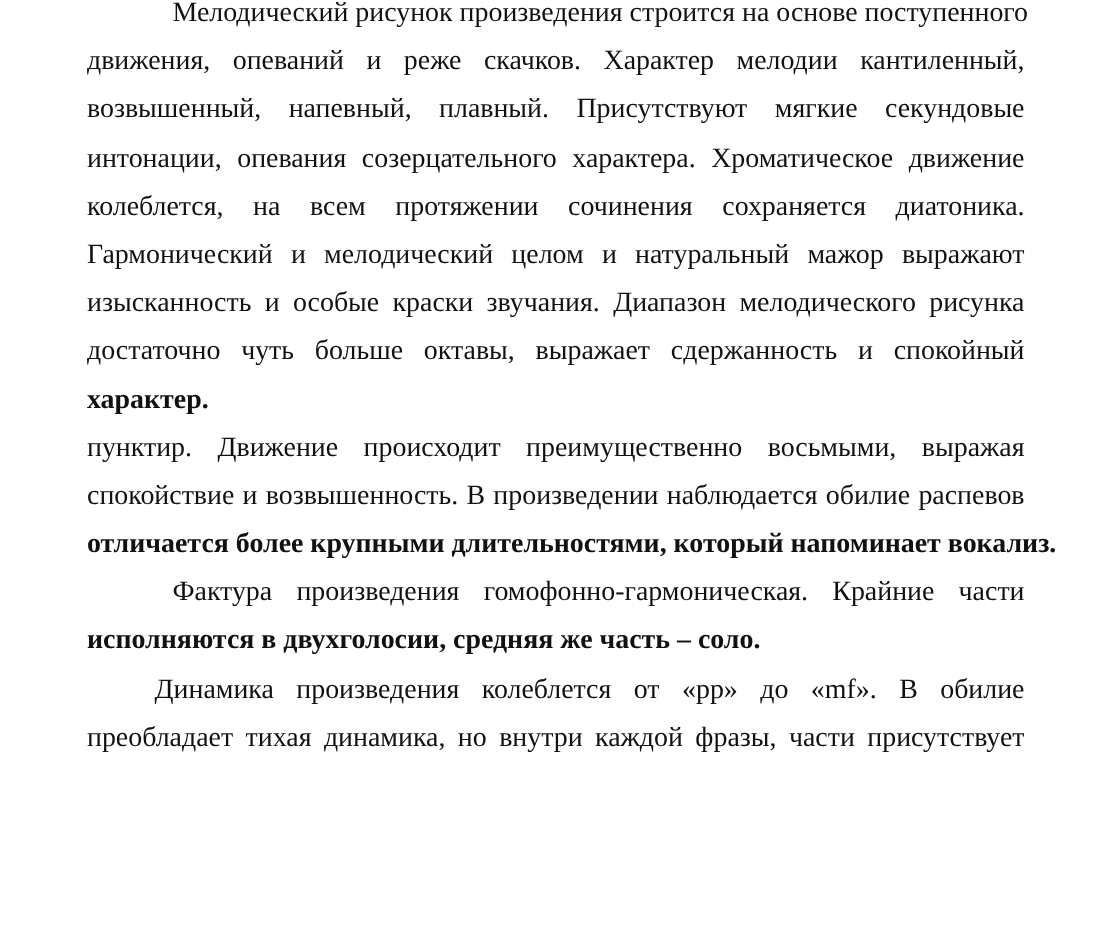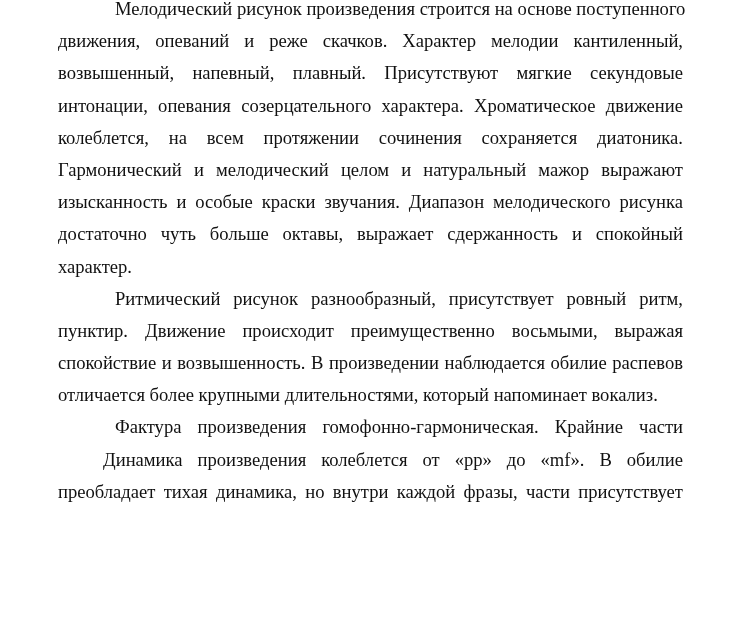--- a/index.html
+++ b/index.html
@@ -6,21 +6,21 @@
   body { width: 736px; height: 628px; overflow: hidden; position: relative; }
   .page {
     position: absolute; left: 58px; top: -7px; width: 625px;
     font-family: "Liberation Serif", "DejaVu Serif", serif;
     font-size: 18.6px; color: #111111;
   }
   .line {
     height: 32.2px; line-height: 32.2px; white-space: nowrap;
     text-align: justify; text-align-last: justify; display: block;
   }
-  .line.last { text-align-last: left; }
+  .line.last { text-align-last: left; font-weight: bold; }
   .indent { padding-left: 57px; }
   .indent2 { padding-left: 45px; }
 </style>
 </head>
 <body>
 
 <div class="page">
   <div>
     <span class="line indent">Мелодический рисунок произведения строится на основе поступенного</span>
     <span class="line">движения, опеваний и реже скачков. Характер мелодии кантиленный,</span>
@@ -28,25 +28,25 @@
     <span class="line">интонации, опевания созерцательного характера. Хроматическое движение</span>
     <span class="line">колеблется, на всем протяжении сочинения сохраняется диатоника.</span>
     <span class="line">Гармонический и мелодический целом и натуральный мажор выражают</span>
     <span class="line">изысканность и особые краски звучания.  Диапазон мелодического рисунка</span>
     <span class="line">достаточно чуть больше октавы, выражает сдержанность и спокойный</span>
     <span class="line last">характер.</span>
   </div>
   <div>
   </div>
   <div>
-    <span class="line indent">Ритмический рисунок разнообразный, присутствует ровный ритм,</span>
     <span class="line">пунктир. Движение происходит преимущественно восьмыми, выражая</span>
     <span class="line">спокойствие и возвышенность. В произведении наблюдается обилие распевов</span>
     <span class="line last">отличается более крупными длительностями, который напоминает вокализ.</span>
   </div>
   <div>
     <span class="line indent">Фактура произведения гомофонно-гармоническая. Крайние части</span>
+    <span class="line last">исполняются в двухголосии, средняя же часть – соло.</span>
   </div>
   <div>
     <span class="line indent2">Динамика произведения колеблется от «pp» до «mf». В обилие</span>
     <span class="line">преобладает тихая динамика, но внутри каждой фразы, части присутствует</span>
   </div>
 </div>
 
 </body></html>

